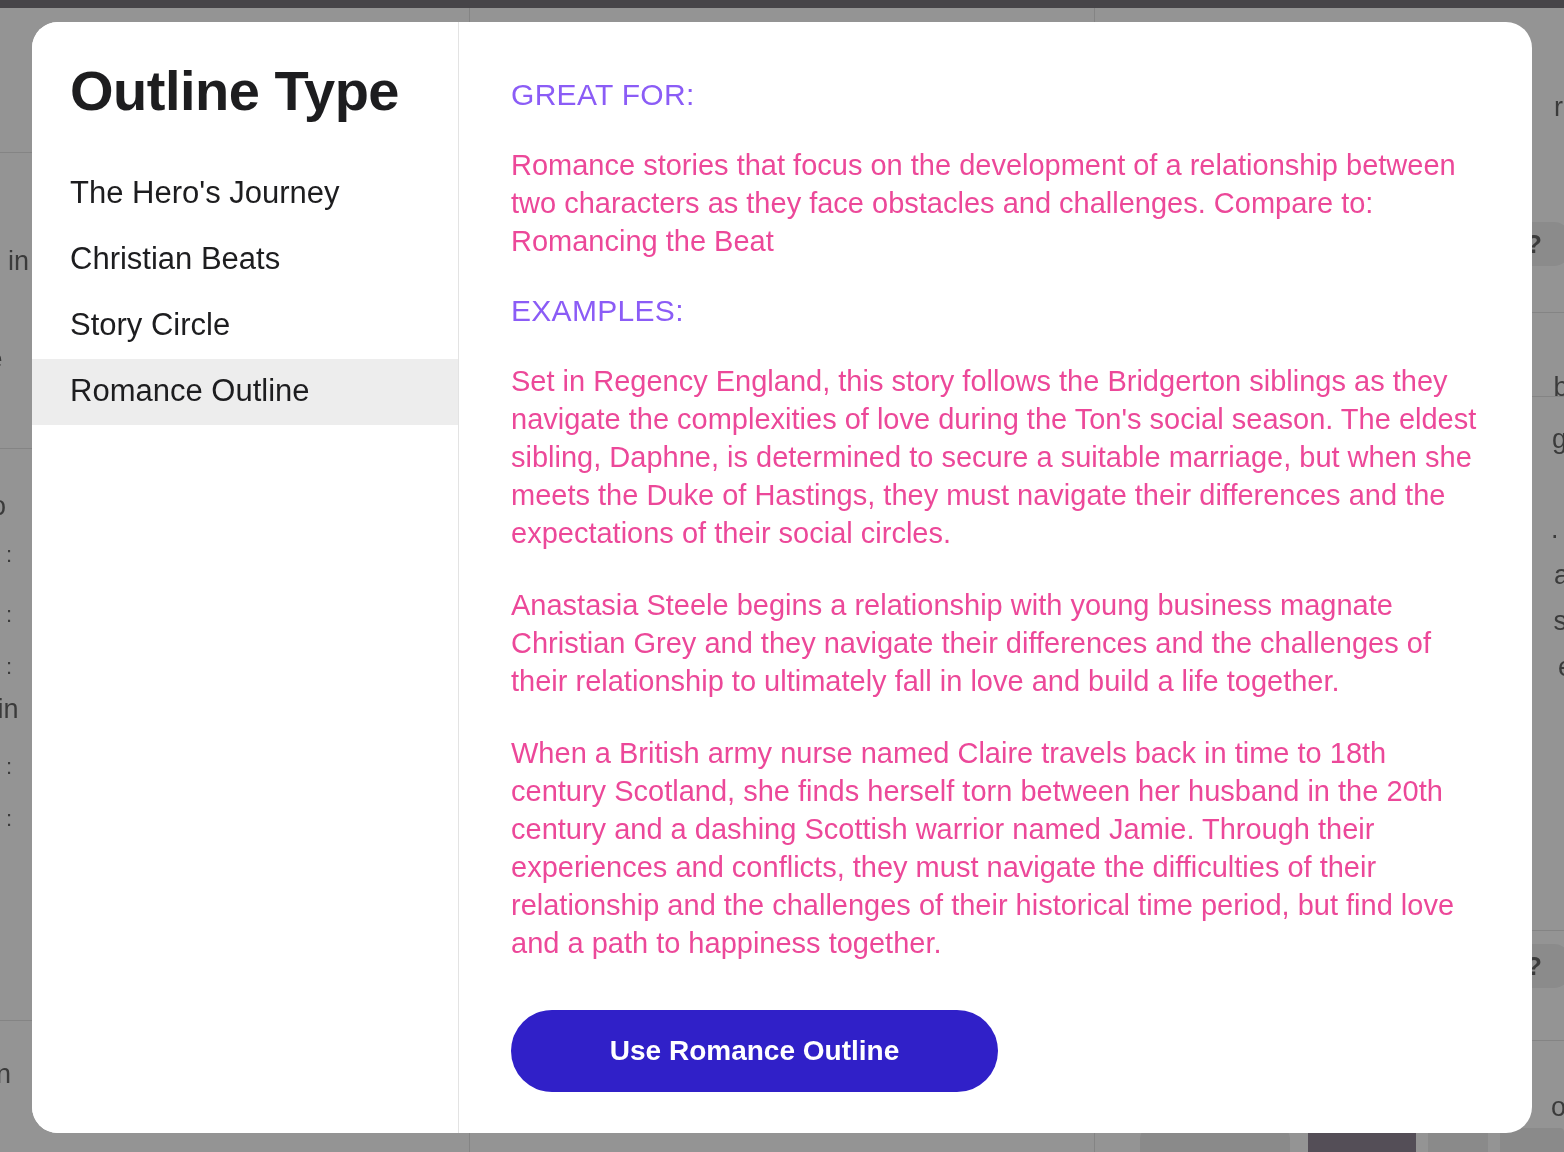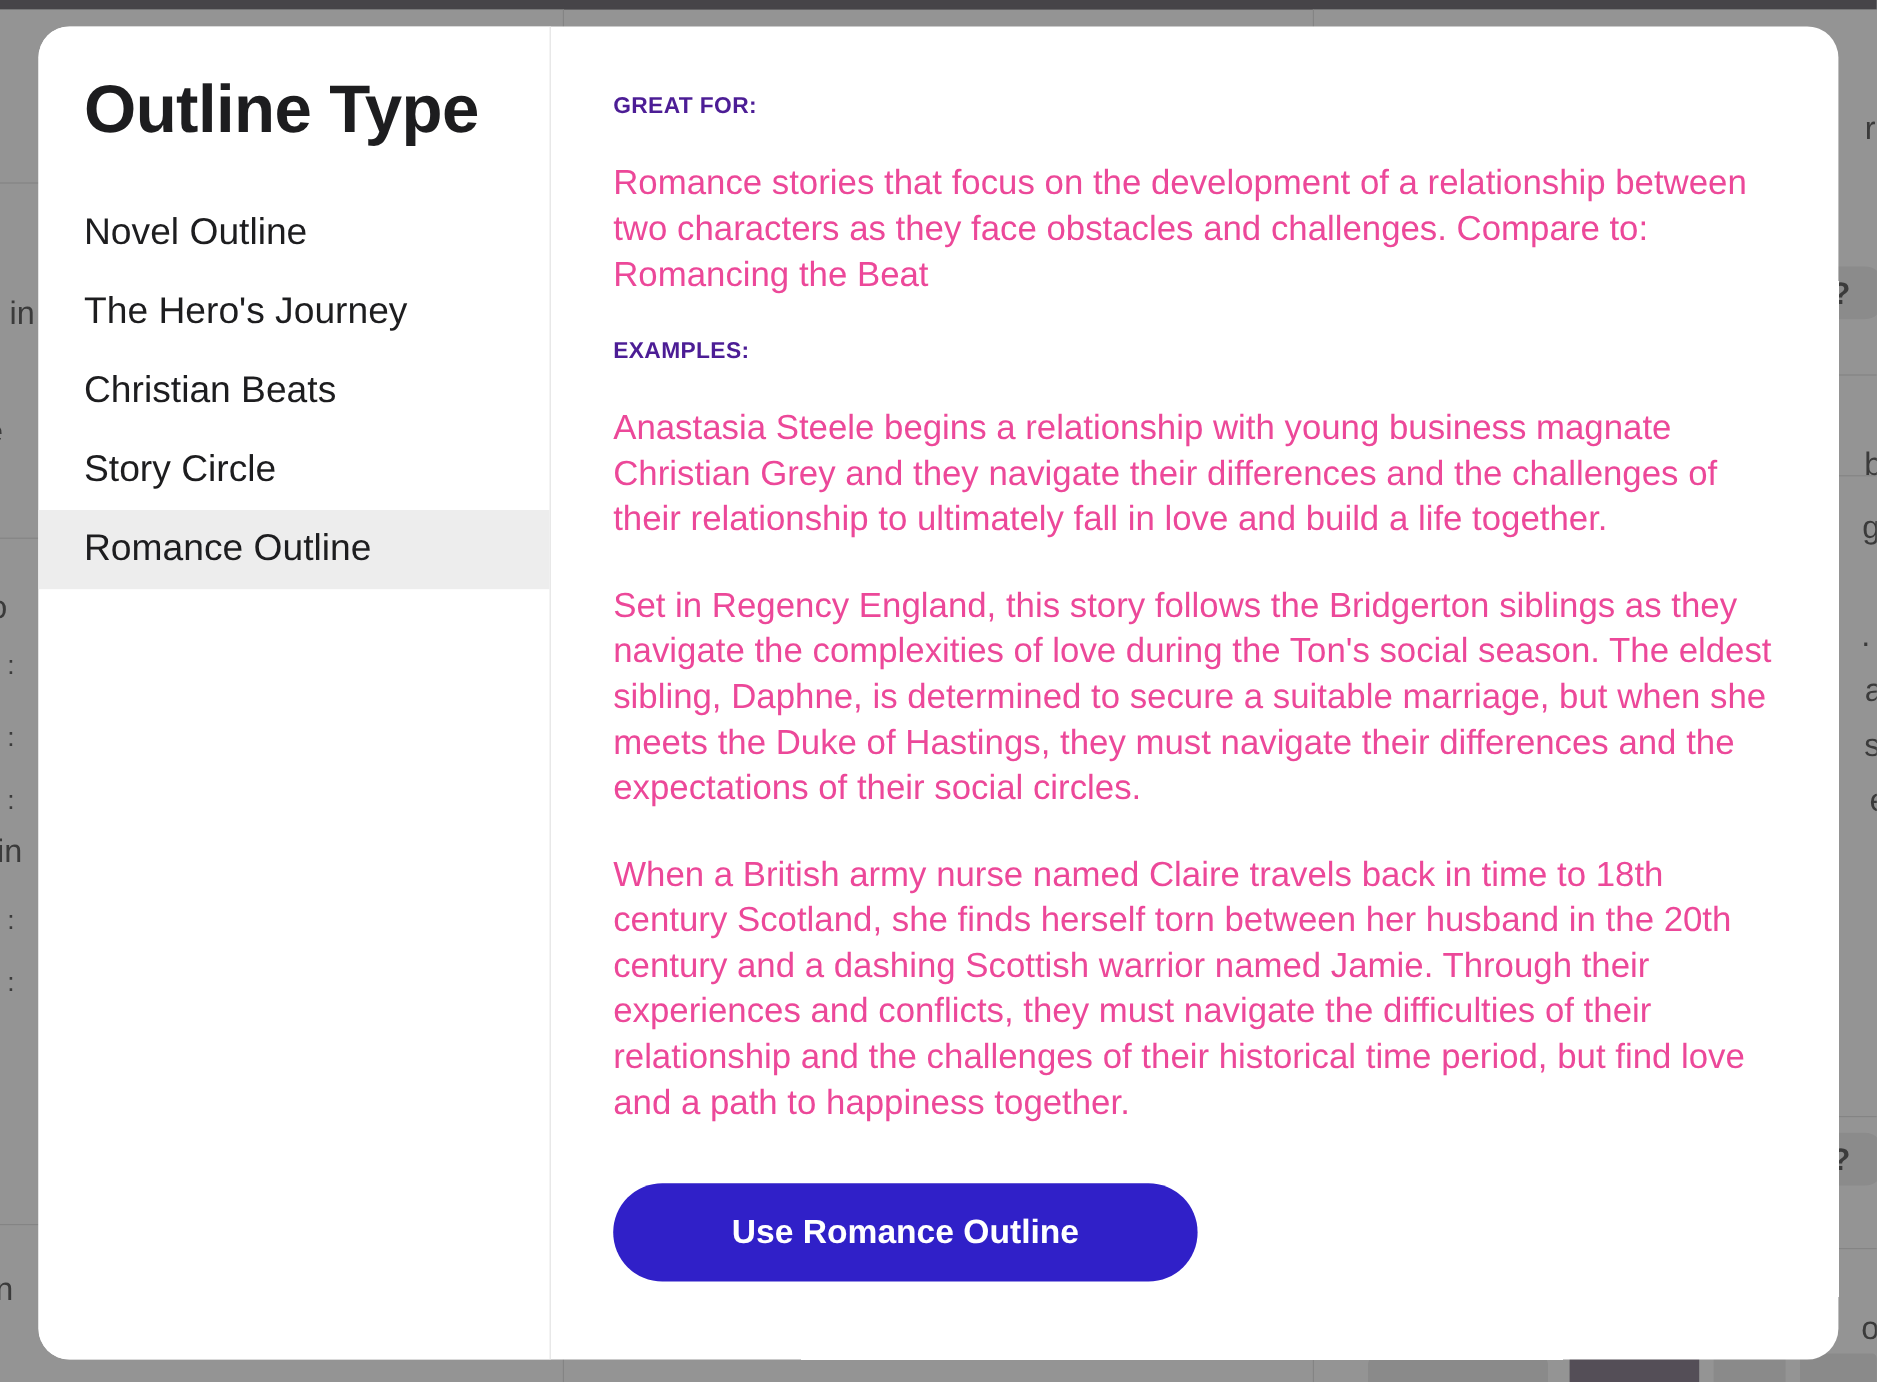--- a/index.html
+++ b/index.html
@@ -117,23 +117,23 @@
     font-weight: normal;
   }
 
   
   #detail {
     flex: 1 1 auto;
     padding: 56px 46px 0 52px;
     overflow: hidden;
   }
   .detail-heading {
-    font-size: 19px;
-    font-weight: bold;
-    color: #4c1d95;
+    font-size: 30px;
+    font-weight: normal;
+    color: #8b5cf6;
     letter-spacing: 0.3px;
     margin: 0 0 34px 0;
   }
   .detail-heading.second { margin-top: 26px; }
   .detail-para {
     font-size: 29px;
     line-height: 38px;
     color: #ec4899;
     margin: 0 0 34px 0;
     max-width: 975px;
@@ -208,44 +208,41 @@
 
 <div id="backdrop"></div>
 
 <div id="modal">
 
   <div id="sidebar">
     <div id="sidebar-title">Outline Type</div>
 
     <ul class="outline-list">
       <li class="outline-item">
-        <span>Novel Outline</span>
-      </li>
-      <li class="outline-item">
         <span>The Hero's Journey</span>
       </li>
       <li class="outline-item">
         <span>Christian Beats</span>
       </li>
       <li class="outline-item">
         <span>Story Circle</span>
       </li>
       <li class="outline-item selected">
         <span>Romance Outline</span>
       </li>
     </ul>
   </div>
 
   <div id="detail">
     <h2 class="detail-heading">GREAT FOR:</h2>
     <p class="detail-para">Romance stories that focus on the development of a relationship between two characters as they face obstacles and challenges. Compare to: Romancing the Beat</p>
 
     <h2 class="detail-heading second">EXAMPLES:</h2>
+    <p class="detail-para">Set in Regency England, this story follows the Bridgerton siblings as they navigate the complexities of love during the Ton's social season. The eldest sibling, Daphne, is determined to secure a suitable marriage, but when she meets the Duke of Hastings, they must navigate their differences and the expectations of their social circles.</p>
     <p class="detail-para">Anastasia Steele begins a relationship with young business magnate Christian Grey and they navigate their differences and the challenges of their relationship to ultimately fall in love and build a life together.</p>
-    <p class="detail-para">Set in Regency England, this story follows the Bridgerton siblings as they navigate the complexities of love during the Ton's social season. The eldest sibling, Daphne, is determined to secure a suitable marriage, but when she meets the Duke of Hastings, they must navigate their differences and the expectations of their social circles.</p>
     <p class="detail-para">When a British army nurse named Claire travels back in time to 18th century Scotland, she finds herself torn between her husband in the 20th century and a dashing Scottish warrior named Jamie. Through their experiences and conflicts, they must navigate the difficulties of their relationship and the challenges of their historical time period, but find love and a path to happiness together.</p>
 
     <div id="cta-wrap">
       <button id="cta-button">Use Romance Outline</button>
     </div>
   </div>
 
 </div>
 
 </body></html>

